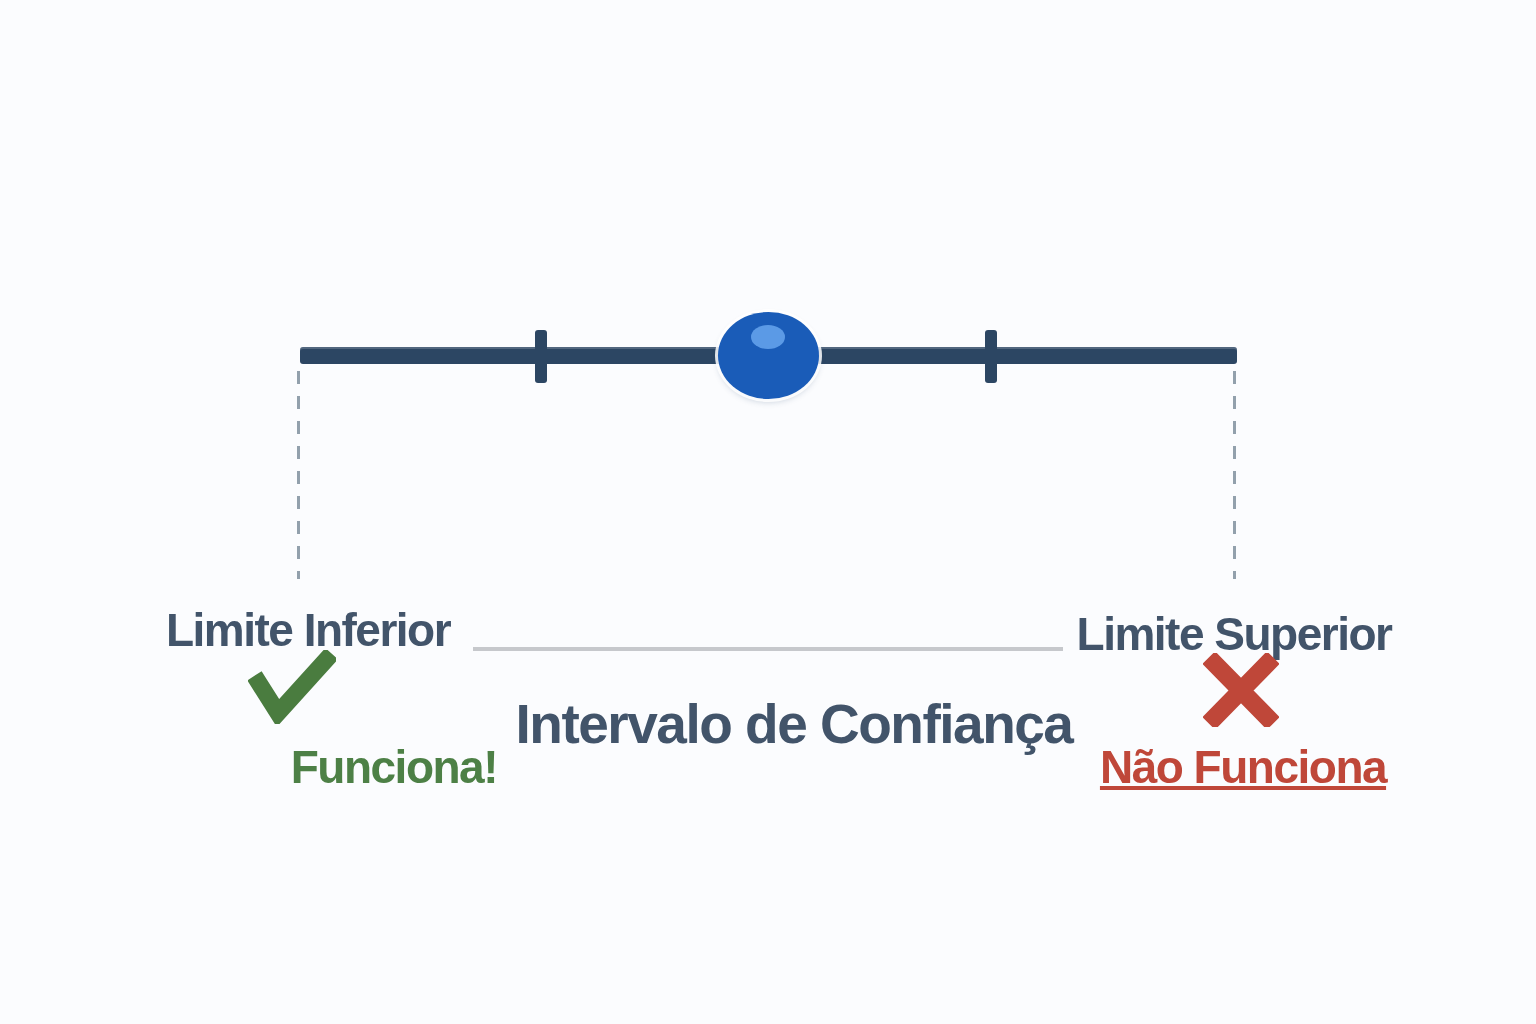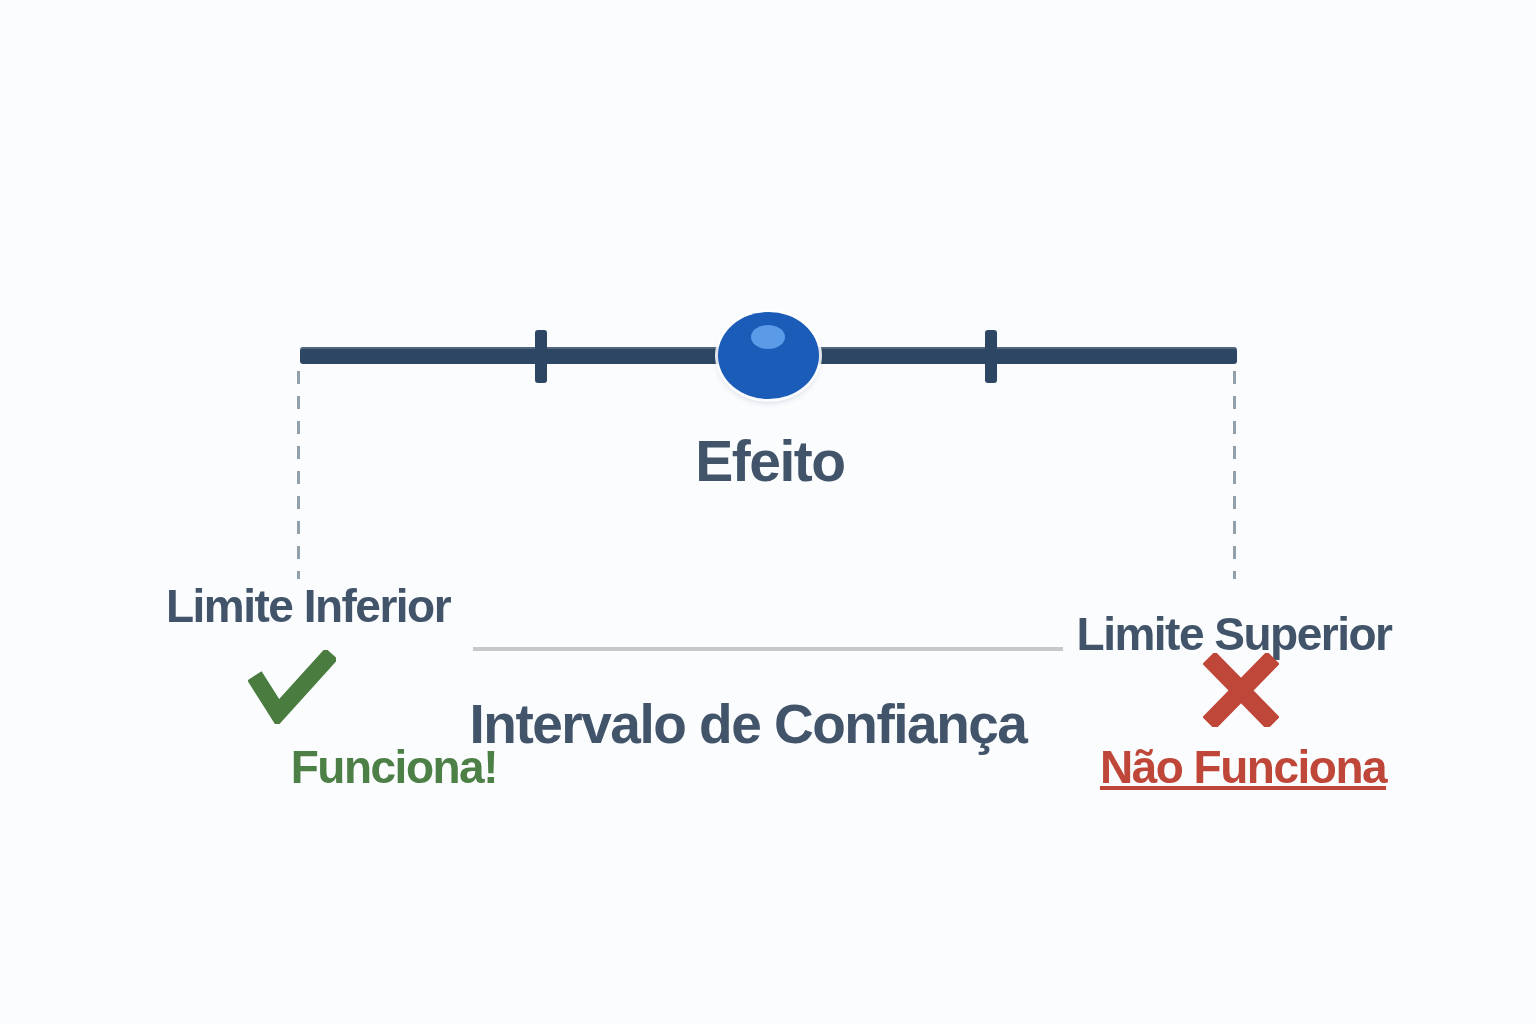--- a/index.html
+++ b/index.html
@@ -89,21 +89,21 @@
   }
   .point-label {
     left: 620px; top: 428px; width: 300px;
     font-size: 57px;
   }
   .bound-label {
     top: 579px;
     width: 400px;
     font-size: 46px;
   }
-  .bound-label.lower { left: 108px; }
+  .bound-label.lower { left: 108px; margin-top: 24px; }
   .bound-label.upper { left: 1034px; margin-top: 28px; }
   .verdict {
     position: absolute;
     top: 740px;
     width: 400px;
     font-weight: bold;
     font-size: 46px;
     text-align: center;
     letter-spacing: -1.5px;
     white-space: nowrap;
@@ -112,21 +112,21 @@
   .verdict.fails { left: 1043px; color: var(--danger); text-decoration: underline; }
 
   
   .divider {
     position: absolute;
     left: 473px; top: 647px;
     width: 590px; height: 4px;
     background: var(--divider);
   }
   .interval-label {
-    left: 448px; top: 692px; width: 600px;
+    left: 494px; top: 692px; width: 600px;
     font-size: 55px;
     color: var(--heading-text);
   }
 
   
   .icon {
     position: absolute;
   }
   .icon.check { left: 248px; top: 650px; }
   .icon.cross { left: 1203px; top: 653px; }
@@ -139,21 +139,20 @@
 <div class="stage">
 
   <div class="interval-line"></div>
   <div class="tick left"></div>
   <div class="tick right"></div>
 
   <div class="point-dot">
     <div class="highlight"></div>
   </div>
 
-  <div class="label point-label">Efeito</div>
 
   <div class="dashed-guide left"></div>
   <div class="dashed-guide right"></div>
 
   <div class="label bound-label lower">Limite Inferior</div>
   <span class="icon check">
     <svg width="88" height="74" viewBox="0 0 88 74" aria-hidden="true">
       <path d="M11 33 L30 63 L78 10" fill="none" stroke-width="17" stroke-linecap="square" stroke-linejoin="miter"></path>
     </svg>
   </span>

